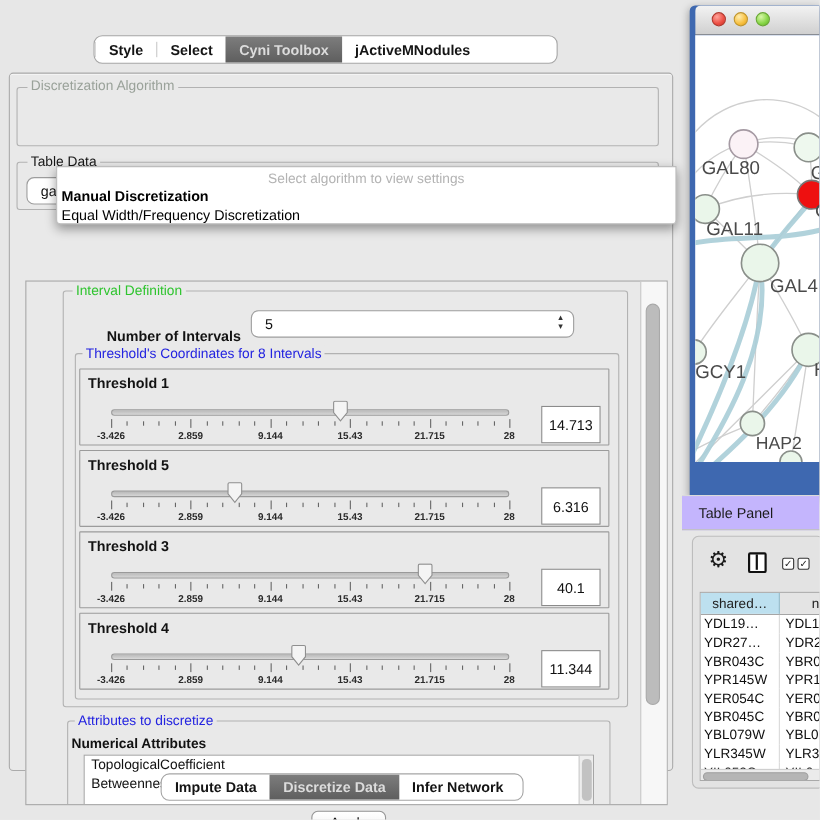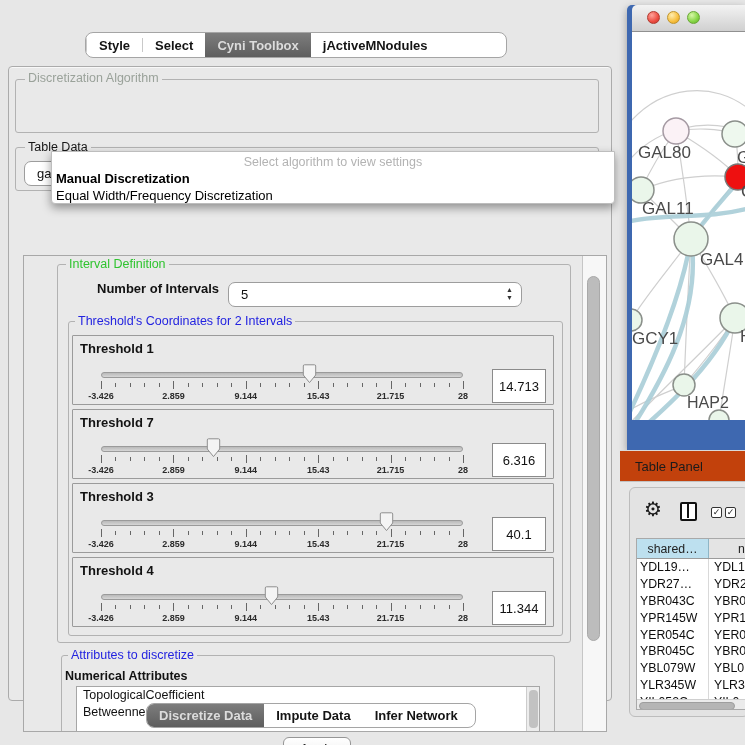--- a/index.html
+++ b/index.html
@@ -69,21 +69,21 @@
 
   
   .net-window { position:absolute; left:627px; top:5px; width:118px; height:445px; background:#3e68b0; border-radius:5px 0 0 0; box-shadow:0 3px 8px rgba(0,0,0,.35); }
   .net-titlebar { position:absolute; left:5px; top:0; width:113px; height:27px; background:linear-gradient(#f3f3f3,#d0d0d0); border-bottom:1px solid #909090; border-radius:5px 0 0 0; }
   .light { position:absolute; top:6px; width:13px; height:13px; border-radius:50%; }
   .light.red { left:15px; background:radial-gradient(circle at 35% 30%, #ffa39a, #ec4d42 60%, #c2352c); border:1px solid #b0392f; }
   .light.yellow { left:35px; background:radial-gradient(circle at 35% 30%, #ffedb0, #f7bf3e 60%, #d99c22); border:1px solid #c0952c; }
   .light.green { left:55px; background:radial-gradient(circle at 35% 30%, #d8f7a8, #85d545 60%, #63a92c); border:1px solid #69a735; }
   .net-canvas { position:absolute; left:5px; top:27px; width:113px; height:388px; background:#fff; overflow:hidden; }
 
-  .tp-header { position:absolute; left:620px; top:450px; width:125px; height:32px; background:#c2410c; border-top:1px solid #dadada; border-bottom:1px solid #c2c2c2; }
+  .tp-header { position:absolute; left:620px; top:450px; width:125px; height:32px; background:#c4b5fd; border-top:1px solid #dadada; border-bottom:1px solid #c2c2c2; }
   .tp-title { position:absolute; left:15px; top:8px; font-size:13px; color:#1b1b1b; }
   .tp-panel { position:absolute; left:629px; top:487px; width:120px; height:230px; background:#e3e3e3; border:1px solid #bdbdbd; border-radius:6px; }
   .gear { position:absolute; left:14px; top:11px; font-size:20px; color:#1a1a1a; line-height:20px; }
   .col-icon { position:absolute; left:50px; top:14px; width:17px; height:19px; border:2.5px solid #111; border-radius:2px; background:#fff; }
   .col-icon::after { content:""; position:absolute; left:5px; top:0; width:2px; height:14px; background:#111; }
   .cbx { position:absolute; top:19px; width:11px; height:11px; border:1.5px solid #333; border-radius:2px; background:#fff; font-size:9px; line-height:9px; text-align:center; color:#222; }
   .tp-table { position:absolute; left:6px; top:50px; width:110px; height:172px; background:#fff; border:1px solid #a9a9a9; overflow:hidden; font-size:12.3px; }
   .tp-hrow { display:flex; height:20px; border-bottom:1px solid #9c9c9c; }
   .tp-h1 { width:72px; background:#bde0ef; border-right:1px solid #8fb6c6; display:flex; align-items:center; justify-content:center; color:#222; }
   .tp-h2 { flex:1; background:#e4e4e4; display:flex; align-items:center; color:#222; padding-left:29px; overflow:hidden; white-space:nowrap; }
@@ -137,28 +137,28 @@
         <span class="spinner">▲<br>▼</span>
       </div>
     </div>
     <span class="group-label lbl-black" style="left:16px; top:73px;">Table Data</span>
 
     <div class="big-panel">
 
       <div class="group" style="left:33px; top:8px; width:514px; height:379px;"></div>
       <span class="group-label lbl-green" style="left:42px; top:1px;">Interval Definition</span>
 
-      <span class="bold-label" style="left:73px; top:25px;text-align:right;">Number of Intervals</span>
+      <span class="bold-label" style="left:73px; top:42px;text-align:right;">Number of Intervals</span>
       <div class="combo" style="left:204px; top:26px; width:294px; height:25px;">
         <span class="val">5</span>
         <span class="spinner">▲<br>▼</span>
       </div>
 
       <div class="group" style="left:44px; top:65px; width:495px; height:315px;"></div>
-      <span class="group-label lbl-blue" style="left:51px; top:58px;">Threshold's Coordinates for 2 Intervals</span>
+      <span class="group-label lbl-blue" style="left:51px; top:58px;">Threshold's Coordinates for 8 Intervals</span>
 
       <div class="thr-block" style="top:79px;">
         <span class="thr-label">Threshold 1</span>
         <div class="slider-zone">
           <div class="track"></div>
           <div class="handle" style="left: calc(57.7197% - 7.5px);">
             <svg width="15" height="20" viewBox="0 0 15 20">
                 <path d="M2.5 0.8 H12.5 Q13.7 0.8 13.7 2 V11 L7.5 18.6 L1.3 11 V2 Q1.3 0.8 2.5 0.8 Z" fill="#f4f4f4" stroke="#8f8f8f"></path>
               </svg>
           </div>
@@ -196,21 +196,21 @@
               <span style="left: 40%;">9.144</span>
               <span style="left: 60%;">15.43</span>
               <span style="left: 80%;">21.715</span>
               <span style="left: 100%;">28</span>
             </div>
         </div>
         <div class="value-box">14.713</div>
       </div>
 
       <div class="thr-block" style="top:153px;">
-        <span class="thr-label">Threshold 7</span>
+        <span class="thr-label">Threshold 5</span>
         <div class="slider-zone">
           <div class="track"></div>
           <div class="handle" style="left: calc(30.9998% - 7.5px);">
             <svg width="15" height="20" viewBox="0 0 15 20">
                 <path d="M2.5 0.8 H12.5 Q13.7 0.8 13.7 2 V11 L7.5 18.6 L1.3 11 V2 Q1.3 0.8 2.5 0.8 Z" fill="#f4f4f4" stroke="#8f8f8f"></path>
               </svg>
           </div>
           <div class="ticks">
               <div class="tick major" style="left: 0%;"></div>
               <div class="tick minor" style="left: 4%;"></div>
@@ -363,25 +363,25 @@
 
       <div class="v-scroll">
         <div class="v-thumb"></div>
       </div>
     </div>
 
     <div class="apply-btn">Apply</div>
   </div>
 
   <div class="tabbar bottom">
+    <div class="tab">
+        <span>Impute Data</span>
+      </div>
     <div class="tab sel">
         <span>Discretize Data</span>
-      </div>
-    <div class="tab">
-        <span>Impute Data</span>
       </div>
     <div class="tab">
         <span>Infer Network</span>
       </div>
   </div>
 
   <div class="net-window">
     <div class="net-titlebar">
       <span class="light red"></span>
       <span class="light yellow"></span>

